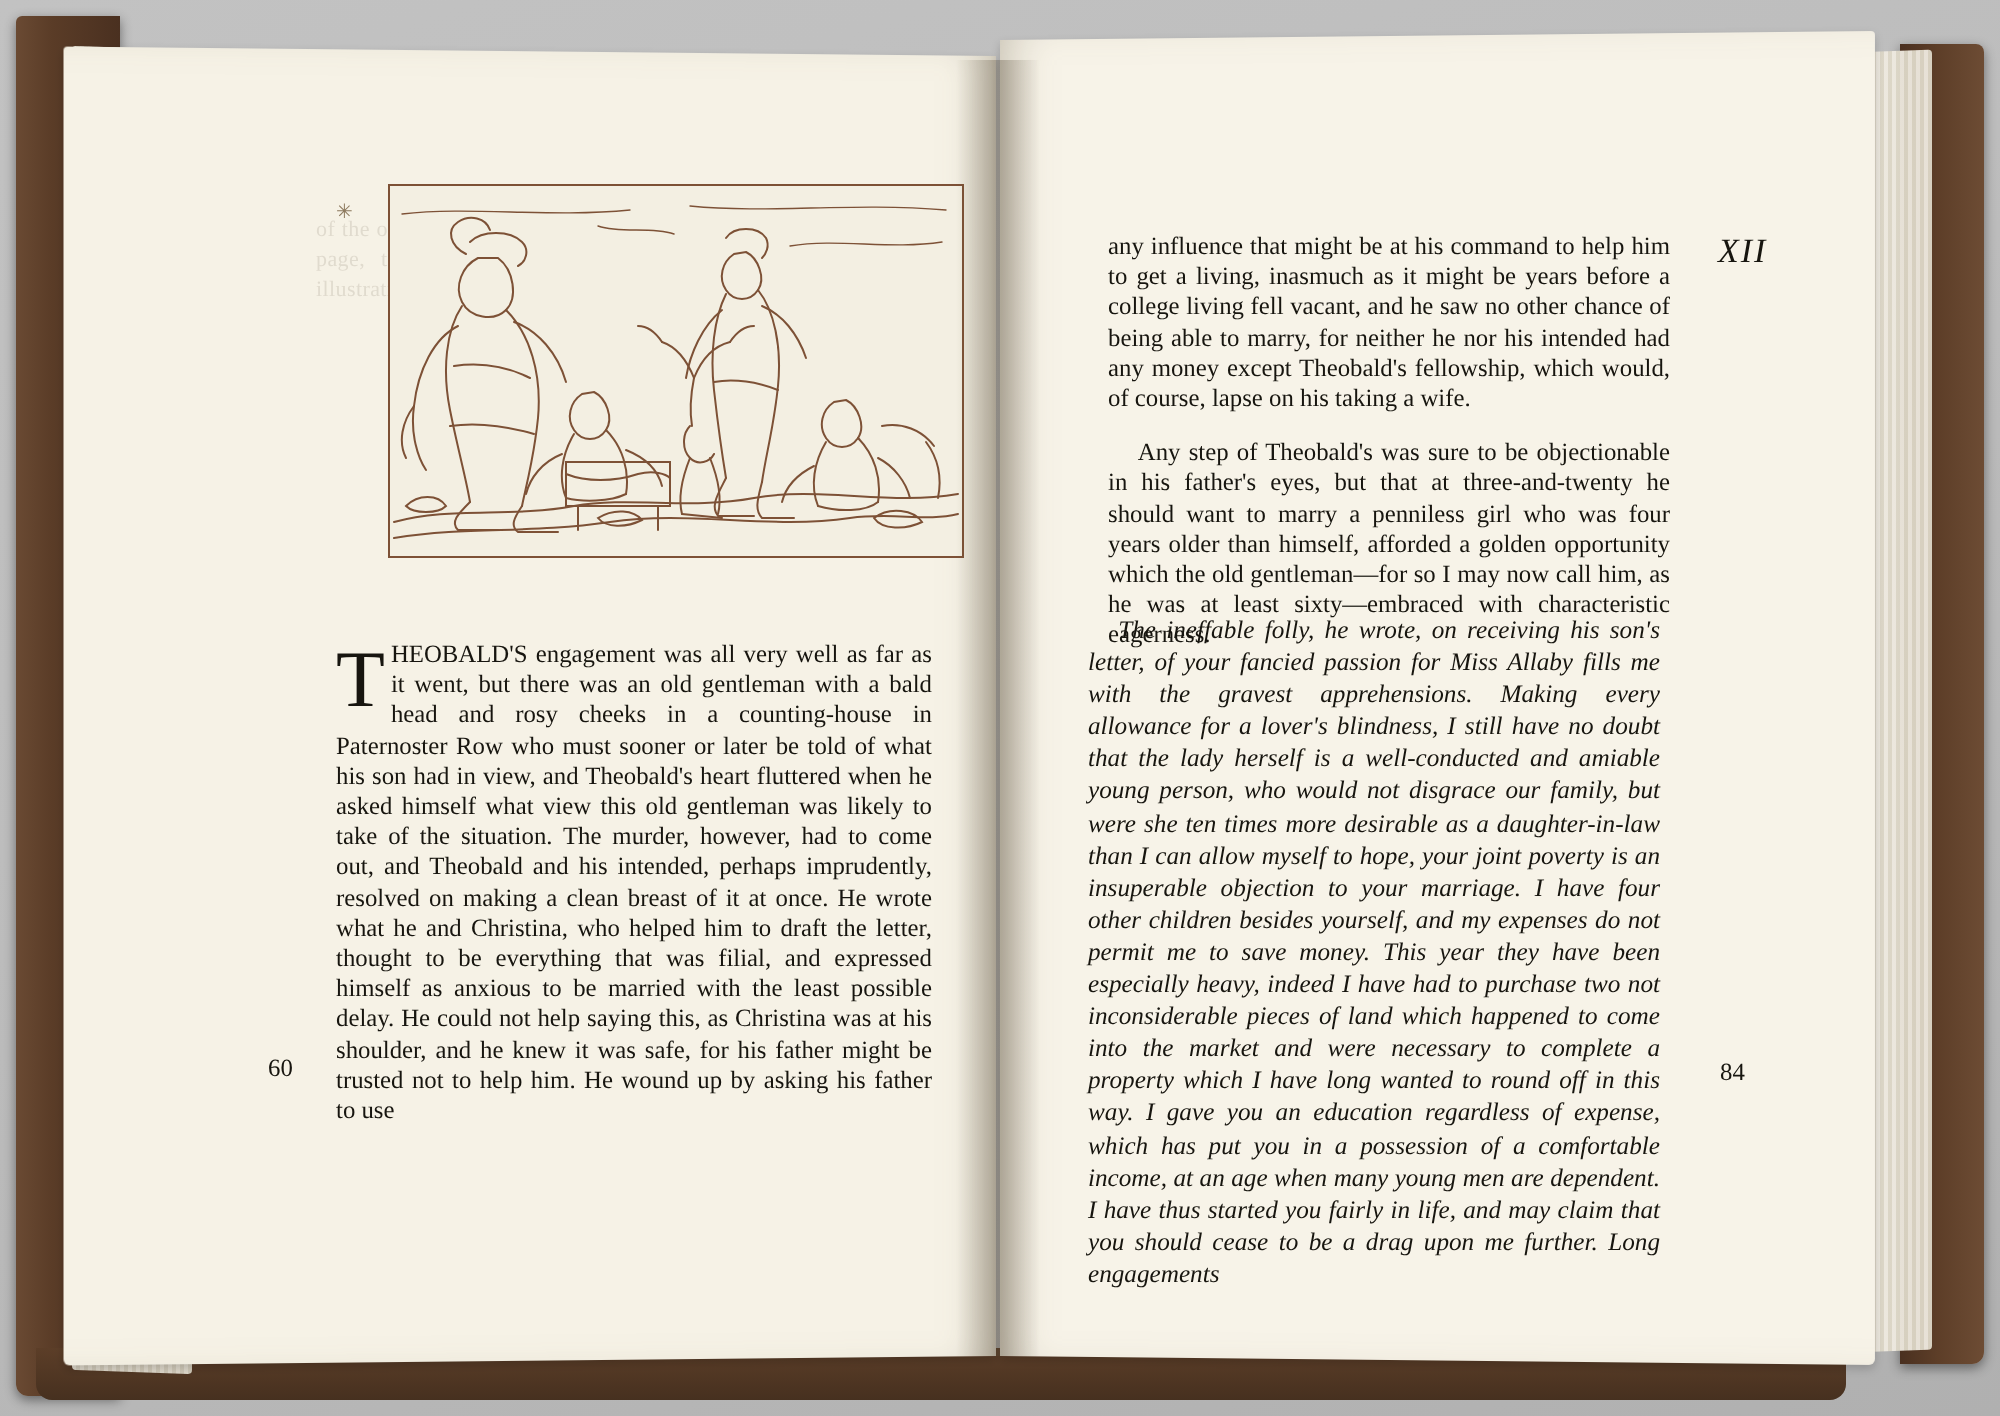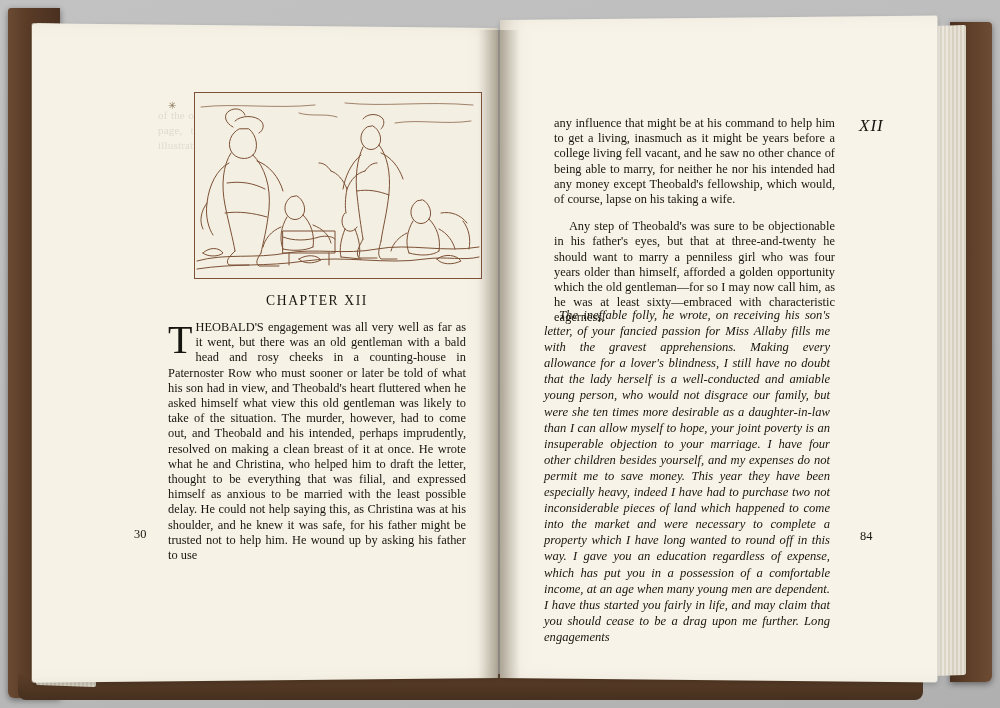--- a/index.html
+++ b/index.html
@@ -313,27 +313,26 @@
 
           <path d="M8 160 C14 154 24 154 28 160 C24 164 12 164 8 160 Z"></path>
           <path d="M242 166 C250 160 262 162 266 168 C258 172 246 172 242 166 Z"></path>
           <path d="M104 166 C112 161 122 162 126 167 C118 171 108 171 104 166 Z"></path>
         </g>
       </svg>
     </div>
 
     <div class="marginal-mark">✳</div>
 
-    <div class="chapter-title">CHAPTER XII</div>
 
     <div class="col left-text">
       <p class="noindent"><span class="dropcap">T</span><span>HEOBALD'S engagement was all very well as far as it went, but there was an old gentleman with a bald head and rosy cheeks in a counting-house in Paternoster Row who must sooner or later be told of what his son had in view, and Theobald's heart fluttered when he asked himself what view this old gentleman was likely to take of the situation. The murder, however, had to come out, and Theobald and his intended, perhaps imprudently, resolved on making a clean breast of it at once. He wrote what he and Christina, who helped him to draft the letter, thought to be everything that was filial, and expressed himself as anxious to be married with the least possible delay. He could not help saying this, as Christina was at his shoulder, and he knew it was safe, for his father might be trusted not to help him. He wound up by asking his father to use</span></p>
     </div>
 
-    <div class="folio folio-left">30</div>
+    <div class="folio folio-left">60</div>
 
     <div class="page-right"></div>
 
     <div class="chapnum-right">XII</div>
 
     <div class="col right-text">
       <p class="noindent">any influence that might be at his command to help him to get a living, inasmuch as it might be years before a college living fell vacant, and he saw no other chance of being able to marry, for neither he nor his intended had any money except Theobald's fellowship, which would, of course, lapse on his taking a wife.</p>
       <p>Any step of Theobald's was sure to be objectionable in his father's eyes, but that at three-and-twenty he should want to marry a penniless girl who was four years older than himself, afforded a golden opportunity which the old gentleman—for so I may now call him, as he was at least sixty—embraced with characteristic eagerness.</p>
     </div>
 

